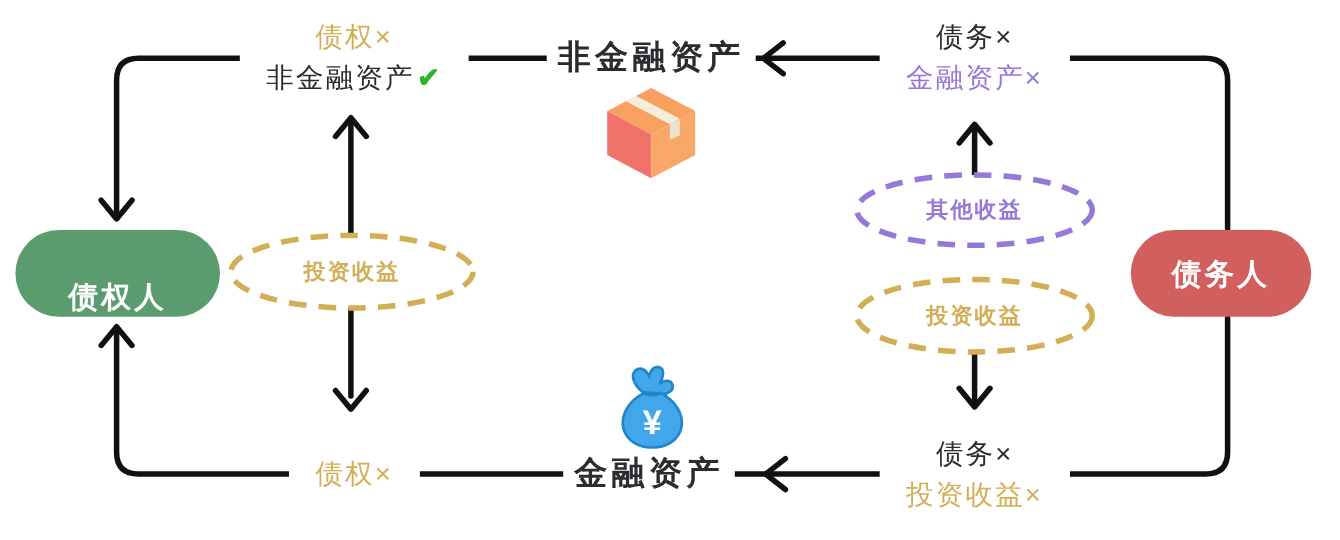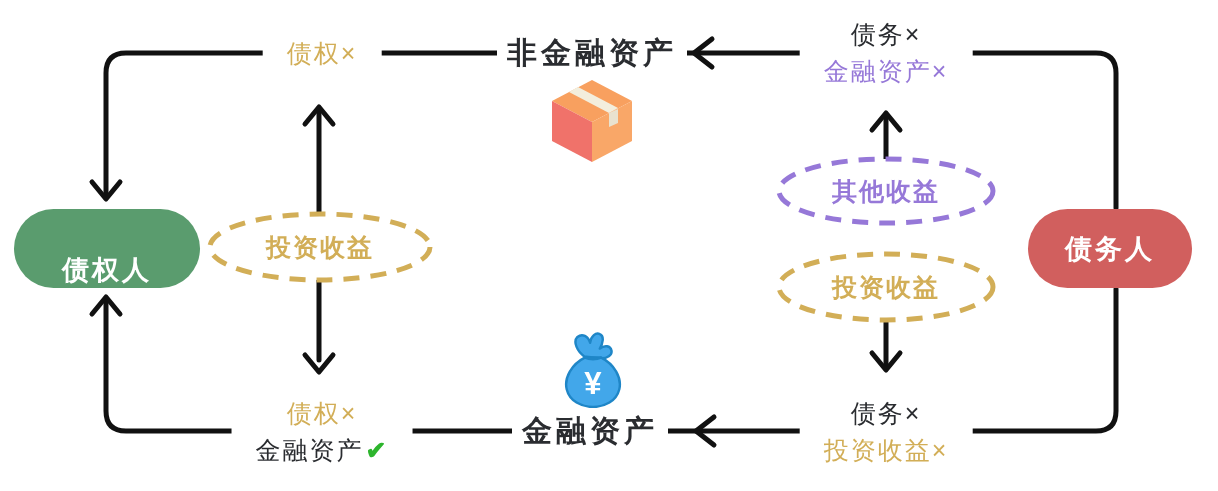--- a/index.html
+++ b/index.html
@@ -26,21 +26,21 @@
                   background:#fff; padding:3px 24px; text-align:center; line-height:1; }
   .corner-line { font-size:25px; font-weight:500; letter-spacing:2px; white-space:nowrap; }
   .gold-text { color:var(--gold); }
   .purple-text { color:var(--purple); }
   .dark-text { color:var(--dark); }
   .check { color:var(--check); font-weight:700; font-size:25px; margin-left:2px; }
 
   .center-label { font-size:30px; font-weight:600; letter-spacing:4px; color:var(--dark);
                   background:#fff; padding:4px 10px; white-space:nowrap; line-height:1; }
 
-  .ellipse-label { font-size:25px; font-weight:700; letter-spacing:2px; white-space:nowrap; z-index:3; }
+  .ellipse-label { font-size:20px; font-weight:700; letter-spacing:2px; white-space:nowrap; z-index:3; }
 
   .icon-box { z-index:2; position:absolute; }
 </style>
 </head>
 <body>
 
 <div class="canvas">
 
   <svg class="wires" width="1218" height="491" viewBox="0 0 1218 491">
 
@@ -69,32 +69,32 @@
 
   <div class="pill green" style="left:14px; top:209px; width:186px; height:79px;">
     <span>债权人</span>
   </div>
   <div class="pill red" style="left:1028px; top:209px; width:164px; height:79px;">
     <span>债务人</span>
   </div>
 
   <div class="abs corner-group" style="left:322px; top:53px;">
     <div class="corner-line gold-text">债权×</div>
+    <div class="corner-line dark-text">
+      <span>非金融资产</span><span class="check">✔</span>
+    </div>
   </div>
 
   <div class="abs corner-group" style="left:886px; top:53px;">
     <div class="corner-line dark-text">债务×</div>
     <div class="corner-line purple-text">金融资产×</div>
   </div>
 
   <div class="abs corner-group" style="left:322px; top:432px;">
     <div class="corner-line gold-text">债权×</div>
-    <div class="corner-line dark-text">
-      <span>金融资产</span><span class="check">✔</span>
-    </div>
   </div>
 
   <div class="abs corner-group" style="left:886px; top:432px;">
     <div class="corner-line dark-text">债务×</div>
     <div class="corner-line gold-text">投资收益×</div>
   </div>
 
   <div class="abs center-label" style="left:592px; top:53px;">非金融资产</div>
   <div class="abs center-label" style="left:590px; top:431px;">金融资产</div>
 

